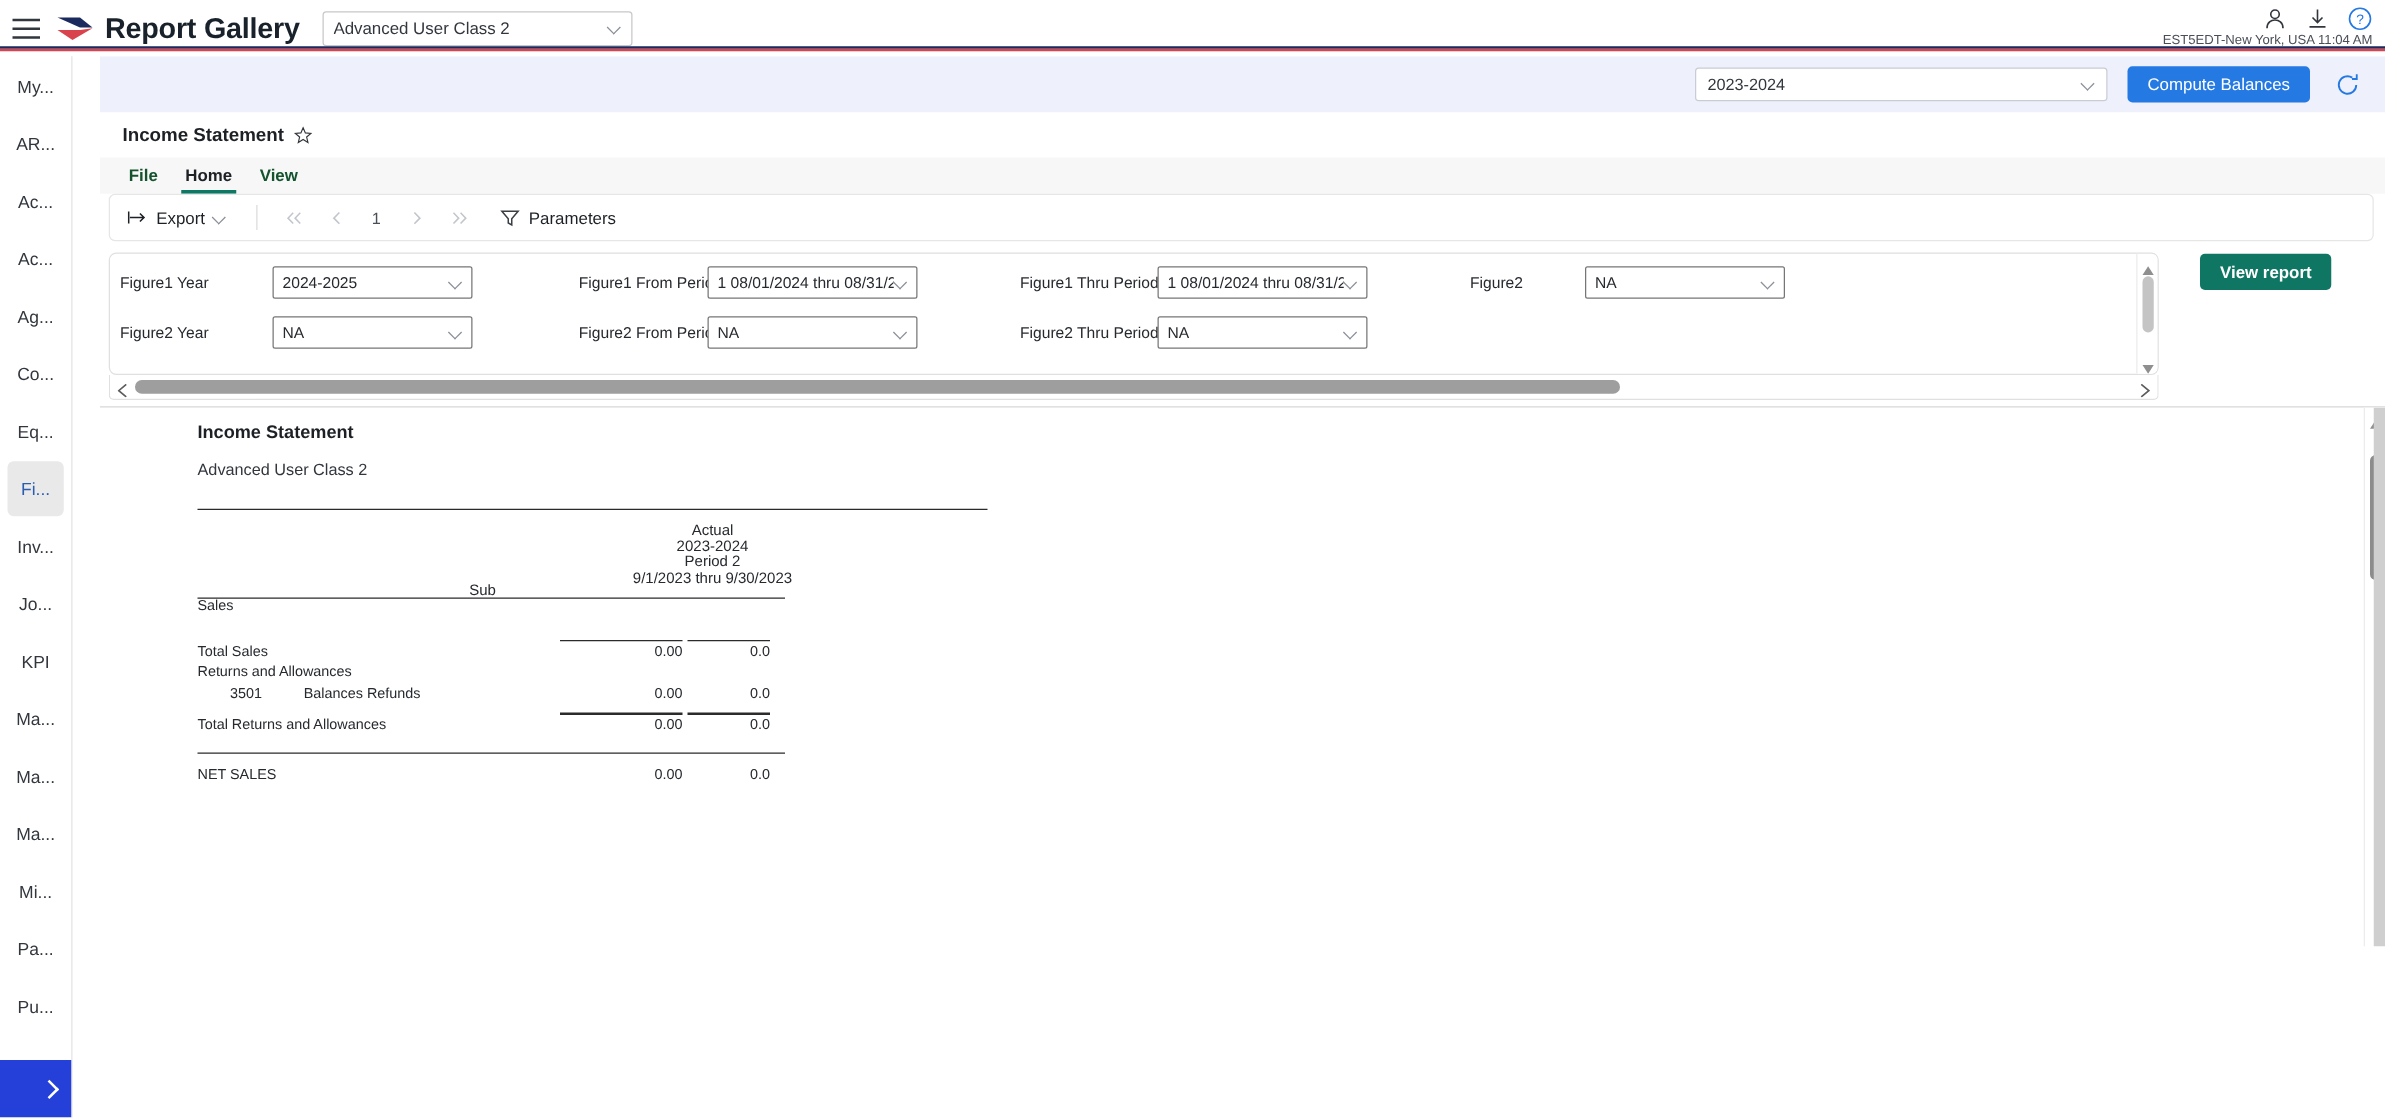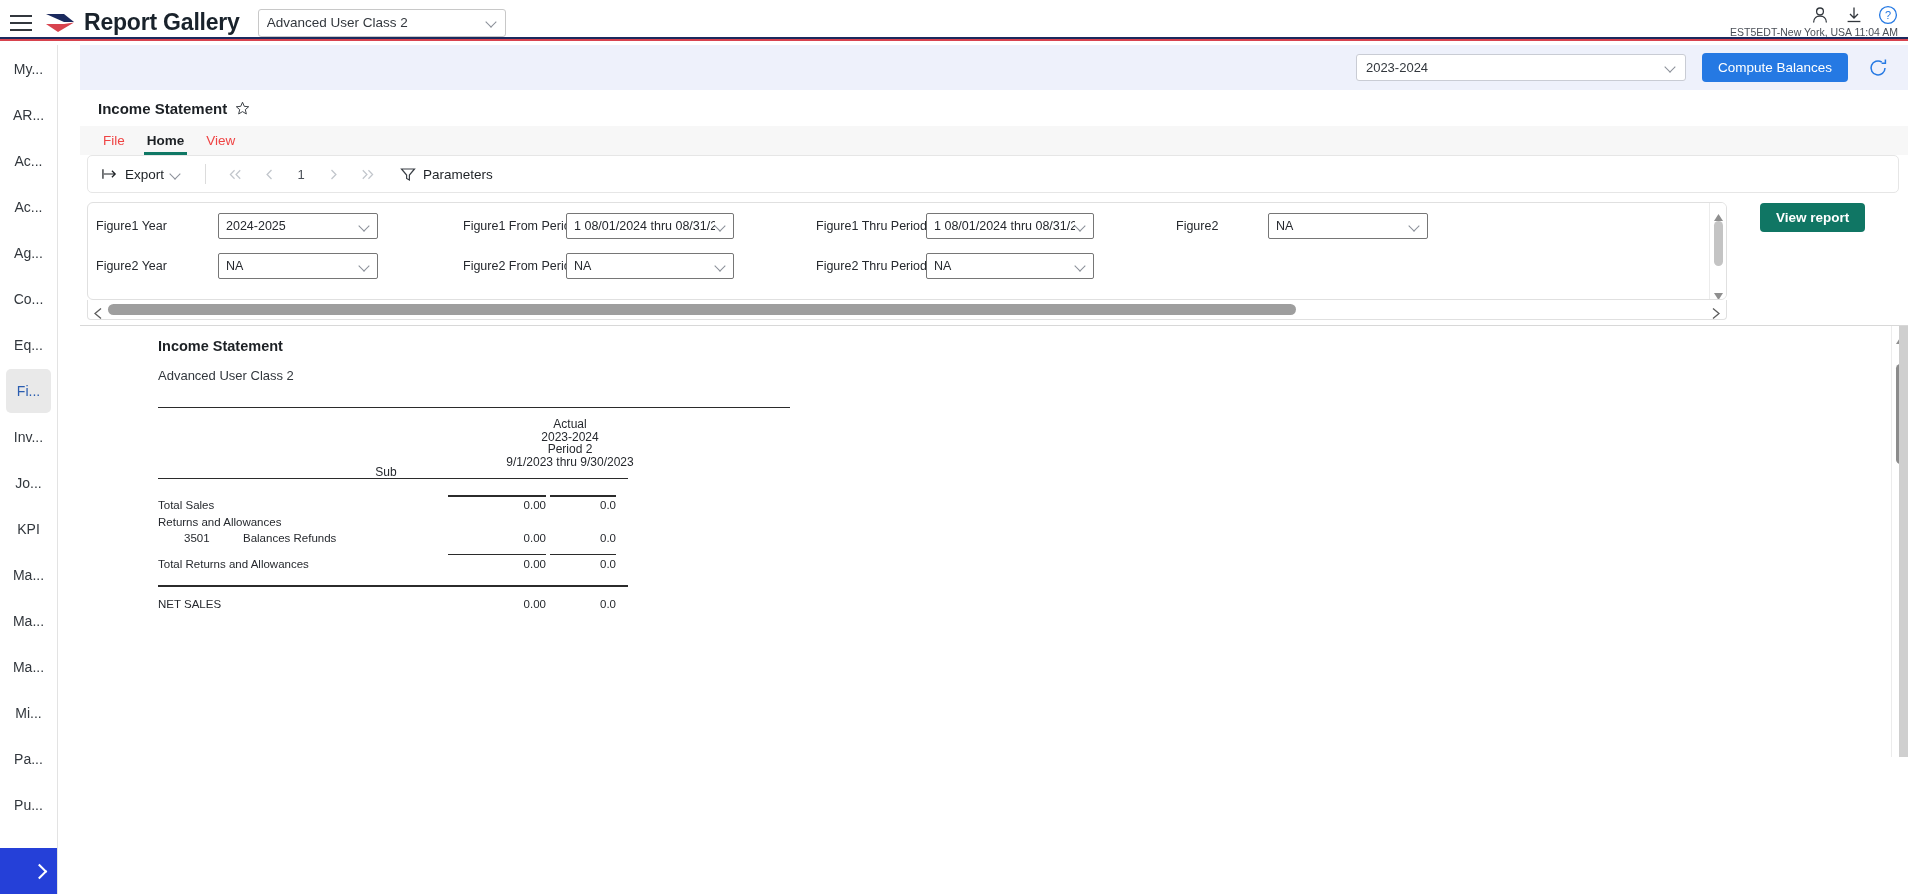--- a/index.html
+++ b/index.html
@@ -126,21 +126,21 @@
   #ribbon {
     position: absolute; left: 0; top: 81px; width: 1828px; height: 76px;
     background: #fff;
   }
   #ribbon-tabs {
     position: absolute; left: 0; top: 0; width: 1828px; height: 29px;
     background: #f7f7f7; display: flex; align-items: flex-end; padding-left: 12px;
   }
   .rb-tab {
     padding: 0 11px; height: 27px; line-height: 26px;
-    font-size: 13.5px; color: #ef4444; cursor: pointer; position: relative;
+    font-size: 13.5px; color: #14532d; cursor: pointer; position: relative; font-weight: bold;
   }
   .rb-tab.active { font-weight: bold; color: #1d2125; }
   .rb-tab.active::after {
     content: ""; position: absolute; left: 8px; right: 8px; bottom: 0;
     height: 3px; background: #0f7865;
   }
   #ribbon-bar {
     position: absolute; left: 7px; top: 29px; width: 1812px; height: 38px;
     background: #fff; border: 1px solid #e6e6e6; border-radius: 5px;
     display: flex; align-items: center; padding-left: 14px; gap: 4px;
@@ -555,20 +555,23 @@
         <div class="ch-actual" id="ch-actual">
             <div>Actual</div>
             <div>2023-2024</div>
             <div>Period 2</div>
             <div>9/1/2023 thru 9/30/2023</div>
           </div>
         <div class="ch-sub">Sub</div>
       </div>
       <div class="rp-headrule"></div>
       <div class="rp-rows" id="rp-rows">
+          <div class="rp-row">
+            <span class="r-label">Sales</span>
+          </div>
           <div class="rp-spacer"></div>
           <div class="rp-underline">
             <span class="ul1"></span>
             <span class="ul2"></span>
           </div>
           <div class="rp-row">
             <span class="r-label">Total Sales</span>
             <span class="r-v1">0.00</span>
             <span class="r-v2">0.0</span>
           </div>

